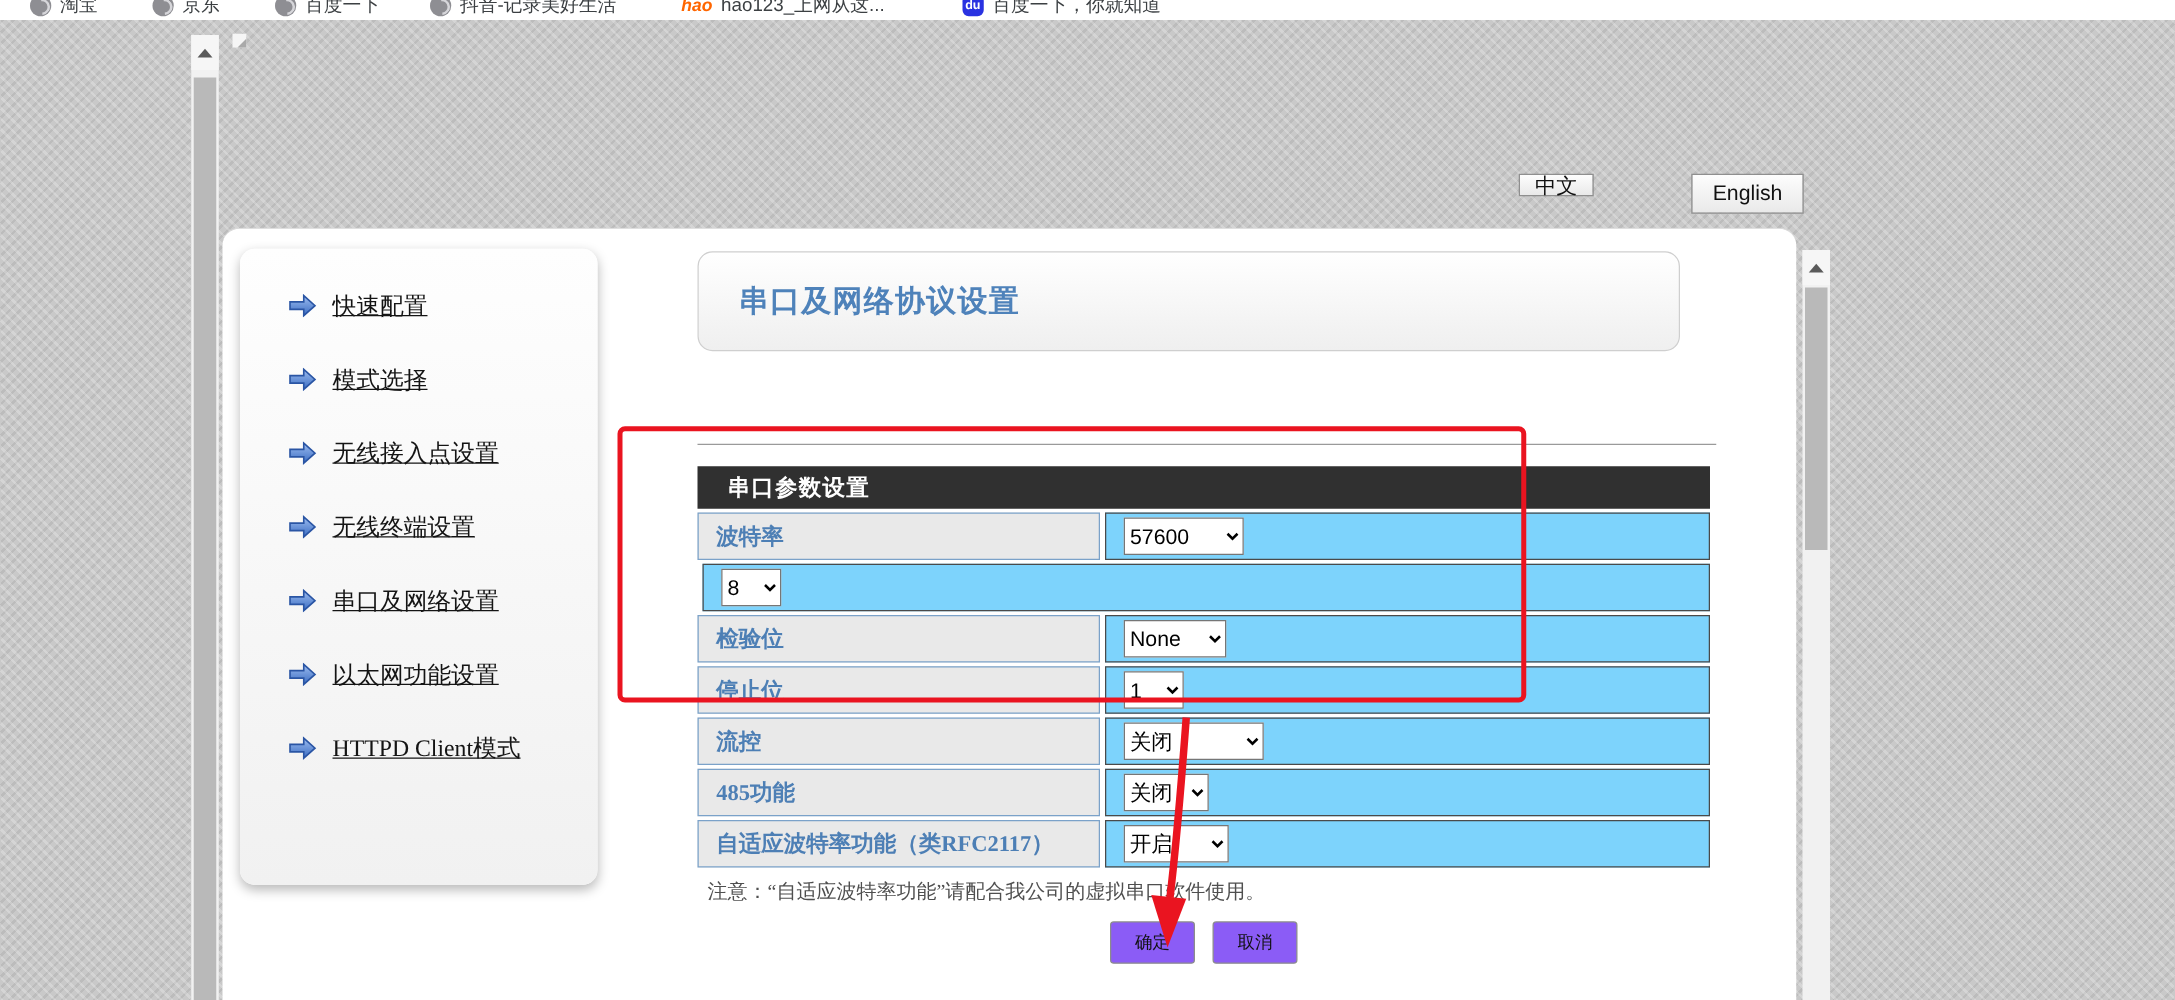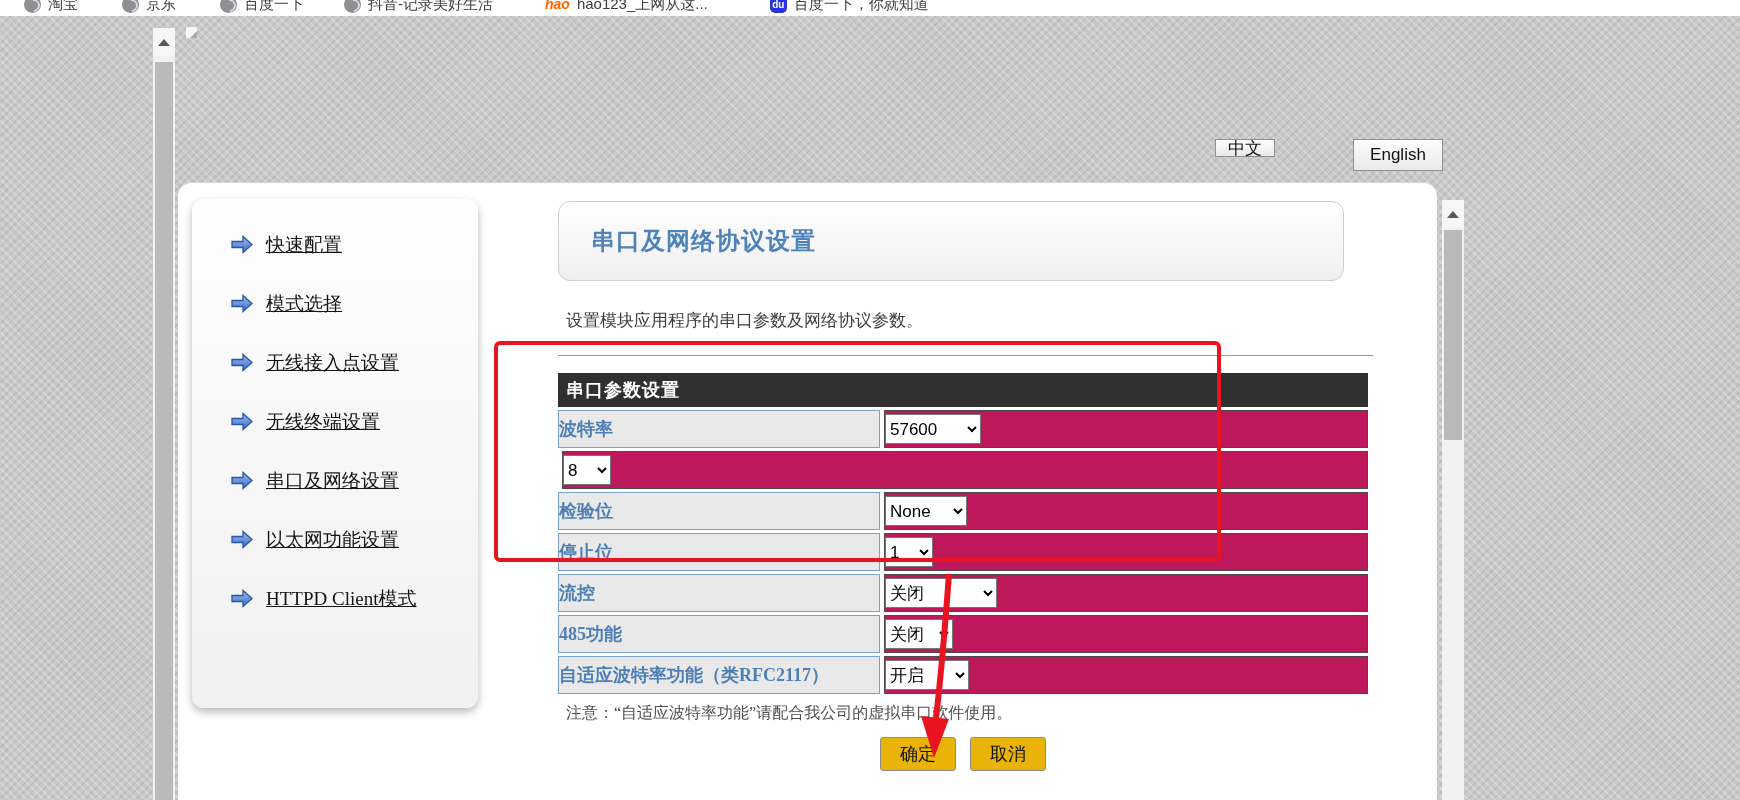--- a/index.html
+++ b/index.html
@@ -66,32 +66,32 @@
                 border:1px solid #cfcfcf; background:linear-gradient(#ffffff,#efefef); display:flex; align-items:center; }
   .page-title { margin-left:32px; font-size:24px; font-weight:bold; color:#4e82ba; letter-spacing:1px; }
 
   .desc { position:absolute; left:388px; top:126px; font-family:"Liberation Serif","DejaVu Serif",serif;
           font-size:17px; color:#3d3d3d; }
   .rule { position:absolute; left:380px; top:172px; width:815px; border-top:1px solid #9a9a9a; }
 
   
   .cfg-table { position:absolute; left:380px; top:190px; width:810px; }
   .tbl-header { height:34px; background:#303030; color:#fff; font-size:18px; font-weight:bold;
-                display:flex; align-items:center; padding-left:8px; letter-spacing:1px; }
+                display:flex; align-items:center; padding-left:24px; letter-spacing:1px; }
   .tbl-row { display:flex; margin-top:3px; height:38px; }
-  .cell-label { width:322px; background:#e9e9e9; border:1px solid #7ba2c9; display:flex; align-items:center; 
+  .cell-label { width:322px; background:#e9e9e9; border:1px solid #7ba2c9; display:flex; align-items:center; padding-left:14px;
                 font-family:"Liberation Serif","DejaVu Serif",serif; font-size:18px; font-weight:bold; color:#4d7fb5; }
-  .cell-value { flex:1; margin-left:4px; background:#be185d; border:1px solid #4a4a4a; display:flex; align-items:center; padding-left:0; }
+  .cell-value { flex:1; margin-left:4px; background:#7dd3fc; border:1px solid #4a4a4a; display:flex; align-items:center; padding-left:14px; }
   .sel { font-size:17px; height:30px; background:#fff; border:1px solid #767676; font-family:"Liberation Sans",sans-serif; }
 
   .note { position:absolute; left:388px; top:520px; font-family:"Liberation Serif","DejaVu Serif",serif;
           font-size:16px; color:#4f4f4f;text-align:right; }
   .btn-row { position:absolute; left:380px; top:554px; width:810px; display:flex; justify-content:center; gap:14px; }
-  .form-btn { min-width:62px; height:34px; padding:0 19px; background:#eab308; border:1px solid #8c8c8c; border-radius:3px;
-              font-size:18px; color:#111; display:flex; align-items:center; justify-content:center; cursor:pointer;
+  .form-btn { min-width:62px; height:34px; padding:0 19px; background:#8b5cf6; border:1px solid #8c8c8c; border-radius:3px;
+              font-size:14px; color:#111; display:flex; align-items:center; justify-content:center; cursor:pointer;
               font-family:"Liberation Serif","DejaVu Serif",serif; }
 
   
   .anno-rect { position:absolute; left:494px; top:341px; width:727px; height:221px; border:4px solid #ea1420;
                border-radius:6px; z-index:40; pointer-events:none; }
   .anno-arrow { position:absolute; left:905px; top:566px; z-index:41; pointer-events:none; }
 </style>
 </head>
 <body>
 
@@ -187,21 +187,20 @@
           <path d="M2 6.5 h11 V1.5 L22 9.5 L13 17.5 V12.5 H2 Z" fill="url(#ag)" stroke="#2a55a4" stroke-width="1.3"></path>
         </svg>
       <span class="nav-label">HTTPD Client模式</span>
     </div>
   </div>
 
   <div class="title-card">
     <div class="page-title">串口及网络协议设置</div>
   </div>
 
-  <div class="desc">设置模块应用程序的串口参数及网络协议参数。</div>
   <div class="rule"></div>
 
   <div class="cfg-table">
     <div class="tbl-header">串口参数设置</div>
 
     <div class="tbl-row">
       <div class="cell-label">波特率</div>
       <div class="cell-value">
         <select class="sel" style="width:96px">
           <option>57600</option>

